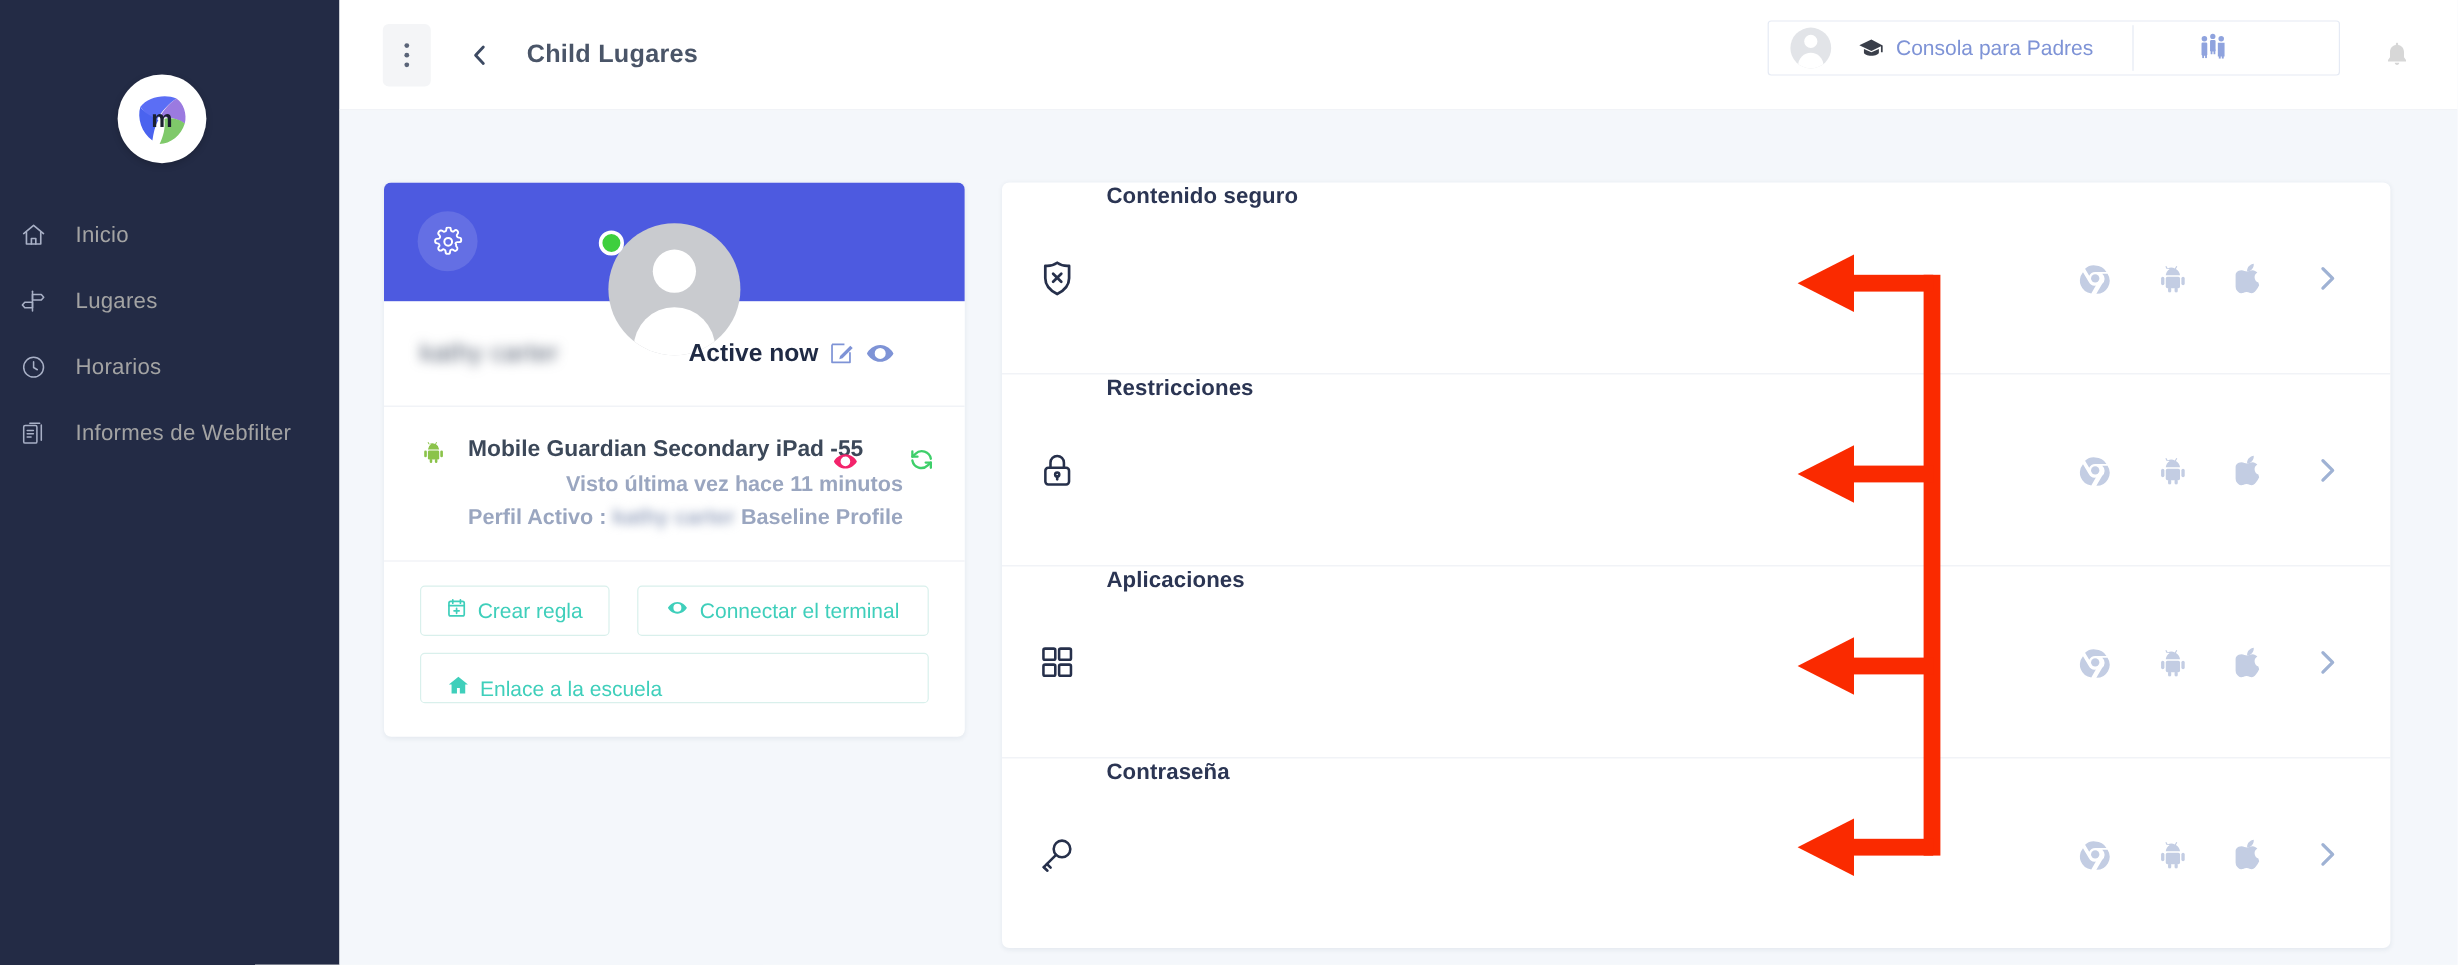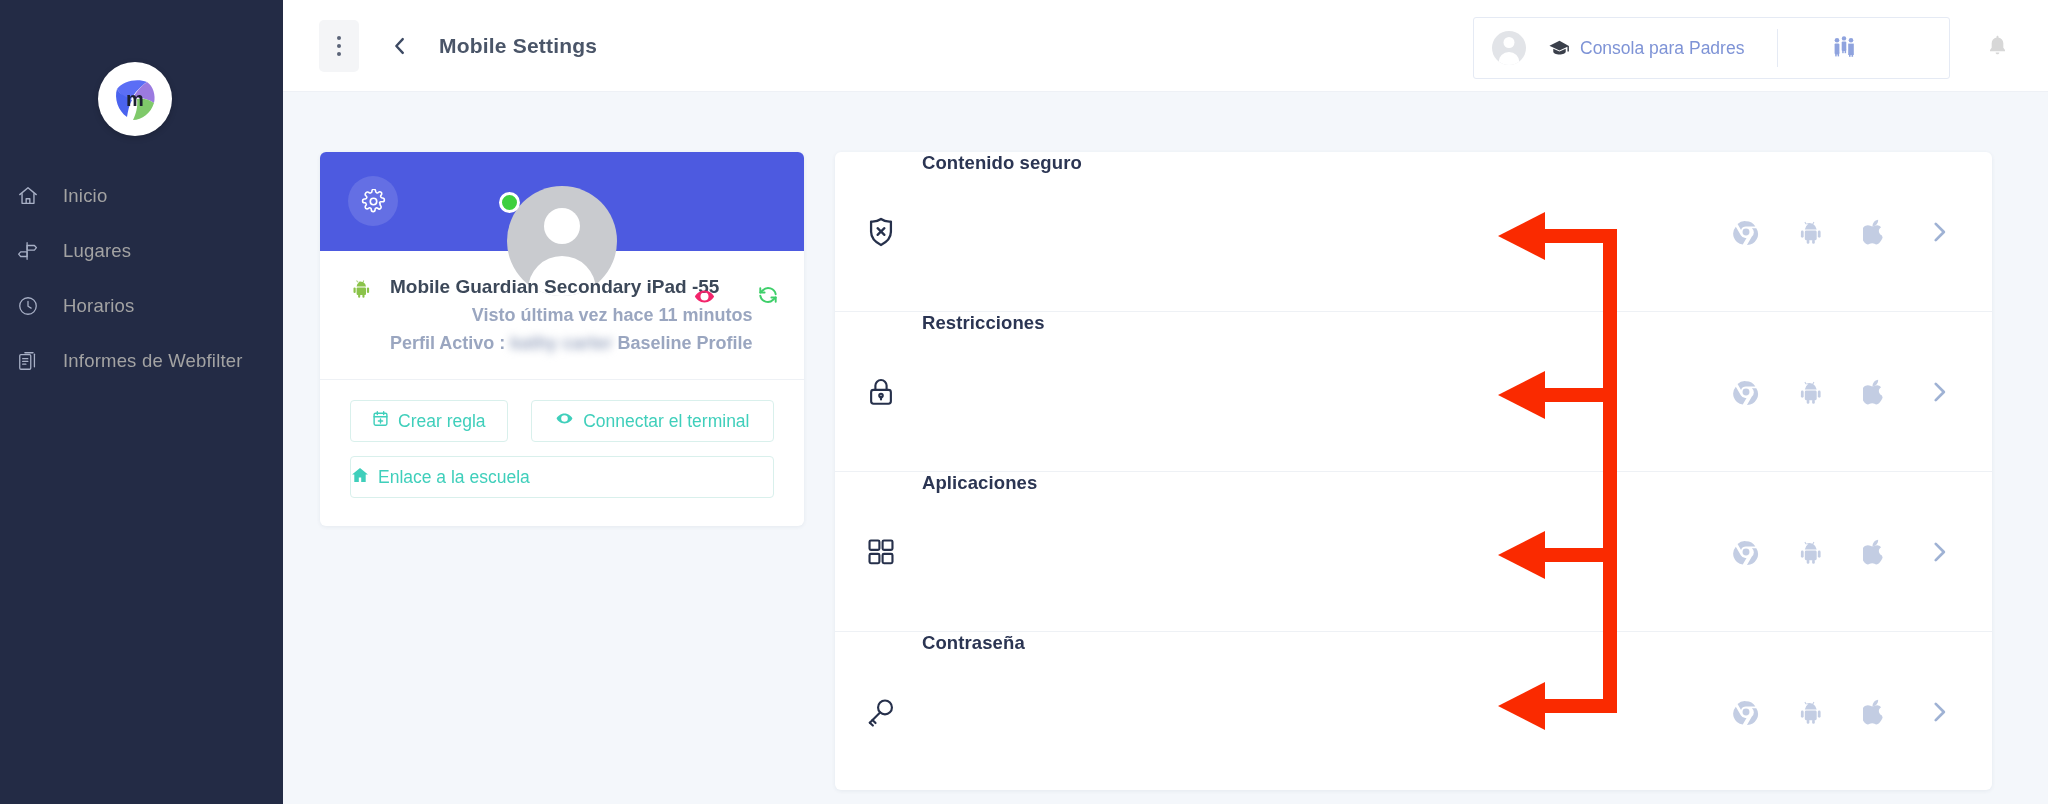--- a/index.html
+++ b/index.html
@@ -54,21 +54,21 @@
     display: flex; flex-direction: column; align-items: center; justify-content: center;
     gap: 4px; cursor: pointer;
   }
   .kebab-btn i { width: 4px; height: 4px; border-radius: 50%; background: #5a6478; display:block; }
   .back-btn { margin-left: 30px; cursor: pointer; display: flex; align-items: center; color: #3d4a63; }
   .page-title {
     margin-left: 28px; font-size: 21px; color: #4a5568; letter-spacing: .2px;
   }
   .account-box {
     position: absolute; right: 98px; top: 17px;
-    height: 62px; width: 477px;
+    height: 46px; width: 477px;
     border: 1px solid #e5eaf4; border-radius: 3px; background: #fff;
     display: flex; align-items: center;
   }
   .avatar-sm {
     width: 34px; height: 34px; border-radius: 50%;
     background: #e2e4e8; margin-left: 18px;
     position: relative; overflow: hidden; flex: 0 0 34px;
   }
   .avatar-sm::before {
     content: ""; position: absolute; left: 50%; top: 6px;
@@ -280,21 +280,21 @@
       <div class="kebab-btn">
         <i></i>
           <i></i>
           <i></i>
       </div>
       <div class="back-btn">
         <svg width="22" height="22" viewBox="0 0 24 24" fill="none" stroke="currentColor" stroke-width="2.6" stroke-linecap="round" stroke-linejoin="round">
           <path d="M15 4.5 8 12l7 7.5"></path>
         </svg>
       </div>
-      <h1 class="page-title">Mobile Settings</h1>
+      <h1 class="page-title">Child Lugares</h1>
 
       <div class="account-box">
         <div class="avatar-sm"></div>
         <span class="cap-ico">
           <svg width="23" height="23" viewBox="0 0 24 24" fill="currentColor">
             <path d="M12 4 1.5 9 12 14l8.3-3.95V15.2h1.5V9.3z"></path>
             <path d="M5.5 12.3v3.1c0 1.5 2.9 2.8 6.5 2.8s6.5-1.3 6.5-2.8v-3.1L12 15.2z"></path>
           </svg>
         </span>
         <span class="acct-label">Consola para Padres</span>
@@ -333,20 +333,38 @@
           <div class="gear-circle">
             <svg width="25" height="25" viewBox="0 0 24 24" fill="none" stroke="currentColor" stroke-width="1.6" stroke-linecap="round" stroke-linejoin="round">
               <circle cx="12" cy="12" r="3.1"></circle>
               <path d="M19.2 14.4a1.6 1.6 0 0 0 .3 1.8l.1.1a1.9 1.9 0 1 1-2.7 2.7l-.1-.1a1.6 1.6 0 0 0-1.8-.3 1.6 1.6 0 0 0-1 1.5v.2a1.9 1.9 0 1 1-3.8 0V20a1.6 1.6 0 0 0-1-1.5 1.6 1.6 0 0 0-1.8.3l-.1.1a1.9 1.9 0 1 1-2.7-2.7l.1-.1a1.6 1.6 0 0 0 .3-1.8 1.6 1.6 0 0 0-1.5-1h-.2a1.9 1.9 0 1 1 0-3.8H4a1.6 1.6 0 0 0 1.5-1 1.6 1.6 0 0 0-.3-1.8l-.1-.1A1.9 1.9 0 1 1 7.8 2.9l.1.1a1.6 1.6 0 0 0 1.8.3H9.8a1.6 1.6 0 0 0 1-1.5v-.2a1.9 1.9 0 1 1 3.8 0V1.7a1.6 1.6 0 0 0 1 1.5 1.6 1.6 0 0 0 1.8-.3l.1-.1a1.9 1.9 0 1 1 2.7 2.7l-.1.1a1.6 1.6 0 0 0-.3 1.8v.1a1.6 1.6 0 0 0 1.5 1h.2a1.9 1.9 0 1 1 0 3.8H20a1.6 1.6 0 0 0-1.5 1z" transform="translate(0.2 0.6) scale(0.95)"></path>
             </svg>
           </div>
           <div class="avatar-lg"></div>
           <div class="online-dot"></div>
         </div>
 
+        <div class="pc-name-row">
+          <span class="blur-name">kathy carter</span>
+          <span class="active-now">
+            <span>Active now</span>
+            <span class="edit-ico">
+              <svg width="23" height="23" viewBox="0 0 24 24" fill="none" stroke="currentColor" stroke-width="1.5" stroke-linejoin="round">
+                <path d="M3.5 4.2h10.8M3.5 4.2v15.6h15.6V11"></path>
+                <path d="m10.5 14.2 8.9-8.9 2.1 2.1-8.9 8.9-2.8.7z" fill="currentColor" stroke="none"></path>
+              </svg>
+            </span>
+            <span class="eye-ico-blue">
+              <svg width="25" height="25" viewBox="0 0 24 24" fill="currentColor">
+                <path d="M12 5.3C6.9 5.3 2.7 9.1 1.4 12c1.3 2.9 5.5 6.7 10.6 6.7S21.3 14.9 22.6 12C21.3 9.1 17.1 5.3 12 5.3zm0 11.1a4.4 4.4 0 1 1 0-8.8 4.4 4.4 0 0 1 0 8.8z"></path>
+                <circle cx="12" cy="12" r="2.3" fill="#fff"></circle>
+              </svg>
+            </span>
+          </span>
+        </div>
 
         <div class="device-row">
           <span class="droid-ico">
             <svg width="17" height="19" viewBox="0 0 17 19" fill="currentColor">
               <path d="M4.2 3.3 3.3 1.7l.7-.4.9 1.6a5.8 5.8 0 0 1 4.7 0l.9-1.6.7.4-.9 1.6A5.4 5.4 0 0 1 13 7.5H3.6a5.4 5.4 0 0 1 2.6-4.2z"></path>
               <rect x="3.6" y="8.4" width="9.4" height="7.6" rx="1.1"></rect>
               <rect x="0.5" y="8.4" width="2.2" height="5.6" rx="1.1"></rect>
               <rect x="13.9" y="8.4" width="2.2" height="5.6" rx="1.1"></rect>
               <rect x="5.1" y="15.4" width="2.1" height="3.4" rx="1"></rect>
               <rect x="9.4" y="15.4" width="2.1" height="3.4" rx="1"></rect>
@@ -391,21 +409,21 @@
             <button class="btn-outline btn-conectar">
               <span>
                 <svg width="19" height="19" viewBox="0 0 24 24" fill="currentColor">
                   <path d="M12 5.8C7.2 5.8 3.2 9.3 2 12c1.2 2.7 5.2 6.2 10 6.2S20.8 14.7 22 12c-1.2-2.7-5.2-6.2-10-6.2zm0 10.4a4.2 4.2 0 1 1 0-8.4 4.2 4.2 0 0 1 0 8.4z"></path>
                   <circle cx="12" cy="12" r="2.1" fill="#fff"></circle>
                 </svg>
               </span>
               <span>Connectar el terminal</span>
             </button>
           </div>
-          <button class="btn-outline btn-enlace" style="justify-content:flex-start;">
+          <button class="btn-outline btn-enlace" style="justify-content:flex-start;padding-left:22px;align-items:flex-end;">
             <span>
               <svg width="18" height="18" viewBox="0 0 24 24" fill="currentColor">
                 <path d="M12 2.6 1.4 11.2h3v10h6v-6h3.2v6h6v-10h3z"></path>
               </svg>
             </span>
             <span>Enlace a la escuela</span>
           </button>
         </div>
       </div>
 

